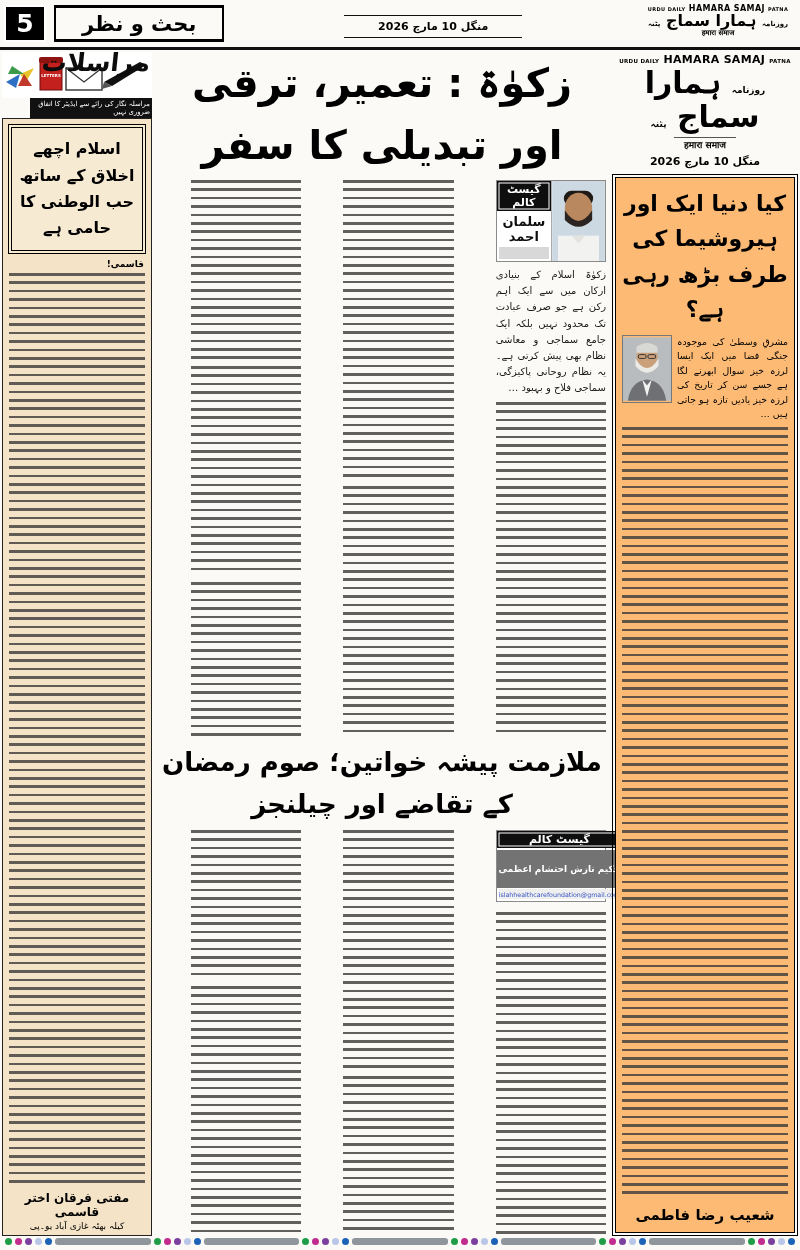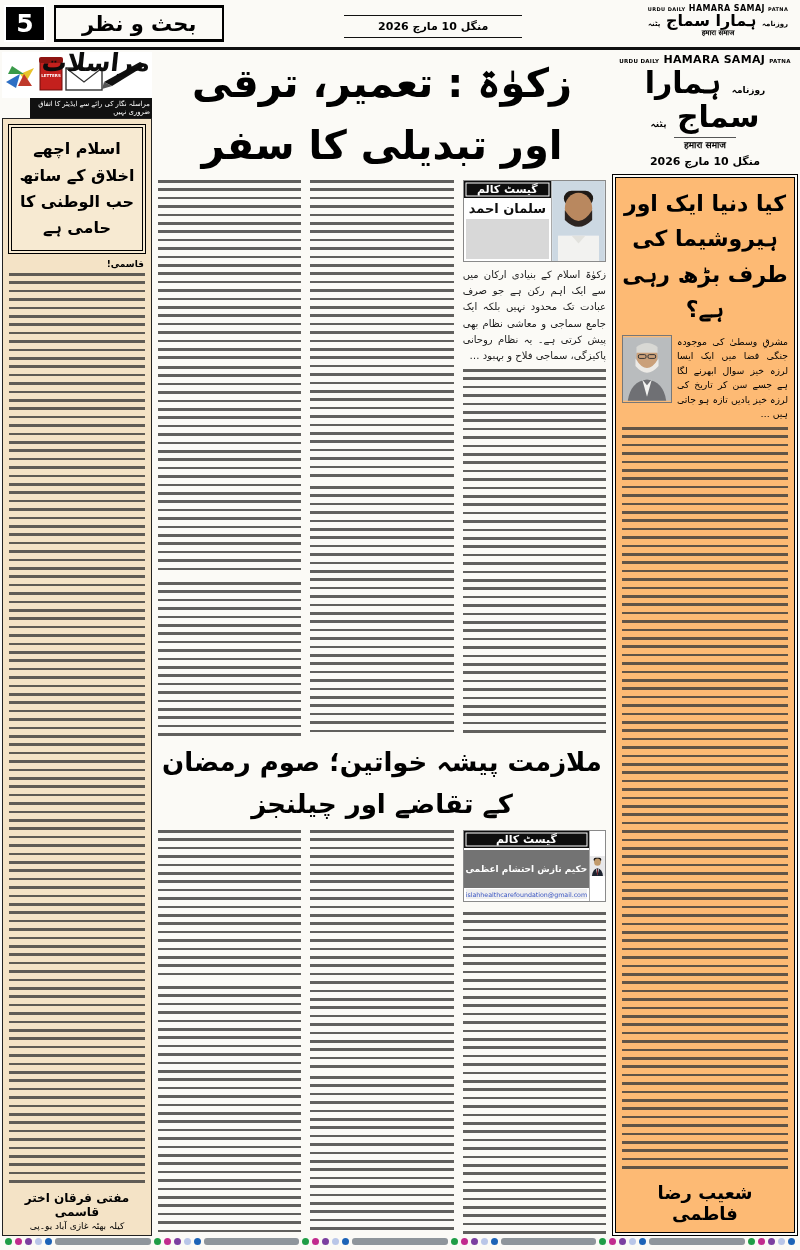--- a/index.html
+++ b/index.html
@@ -44,21 +44,21 @@
   .letter-greek { flex:1; margin:1px 1px 4px; }
   .letter-author { font-size:12px; font-weight:800; text-align:center; direction:rtl; }
   .letter-loc { font-size:9px; text-align:center; direction:rtl; margin-top:2px; }
 
   
   .center-zone { flex:1; display:flex; flex-direction:column; padding:0 2px; min-width:0; }
   .a1-headline { font-size:40px; font-weight:900; text-align:center; direction:rtl; line-height:1.55; margin:0 0 4px; }
   .cols { display:flex; flex-direction:row-reverse; gap:9px; min-height:0; }
   .cols.a1 { height:556px; }
   .cols.a3 { flex:1; }
-  .col { flex:1; display:flex; flex-direction:column; min-width:0; }
+  .col { flex:1; display:flex; flex-direction:column; min-width:0;margin-left:33px; }
   .col .fill { flex:1; }
   .col .para-gap { height:6px; }
 
   .guest-box { border:1px solid #8a8a8a; background:#fff; display:flex; height:82px; margin-bottom:5px; }
   .guest-box.g2 { height:72px; }
   .guest-main { flex:1; display:flex; flex-direction:column; }
   .guest-label { background:#0e0e0e; color:#fff; font-weight:800; font-size:11px; text-align:center; direction:rtl; padding:2px 0;
                  box-shadow: inset 0 0 0 1.5px #0e0e0e, inset 0 0 0 2.5px #fff; }
   .guest-name-dark { background:#737373; color:#fff; font-weight:800; font-size:9px; text-align:center; direction:rtl; padding:14px 0; margin-top:2px; }
   .guest-name-light { color:#0e0e0e; font-weight:800; font-size:13px; text-align:center; direction:rtl; padding:3px 0 1px; }
@@ -80,21 +80,21 @@
   .bm-hindi { font-size:9px; font-weight:700; border-top:1px solid #555; display:inline-block; padding:0 10px; }
   .bm-date { font-size:11px; font-weight:800; direction:rtl; margin-top:3px; }
   .r-article { flex:1; border:1.5px solid #000; padding:2px; display:flex; margin-top:3px; min-height:0; }
   .r-inner { flex:1; border:1px solid #000; background:#fdba74; padding:6px 6px 4px; display:flex; flex-direction:column; min-height:0; }
   .r-headline { font-size:22px; font-weight:900; text-align:center; direction:rtl; line-height:1.6; margin:2px 0 8px; }
   .r-leadrow { display:flex; gap:5px; align-items:flex-start; }
   .r-photo { width:50px; flex:0 0 50px; border:1px solid #777; }
   .r-photo svg { width:100%; height:66px; display:block; }
   .r-lead { flex:1; font-size:9.3px; direction:rtl; text-align:justify; line-height:1.55; }
   .r-greek { flex:1; margin-top:6px; }
-  .r-author { font-size:18px; font-weight:800; text-align:center; direction:rtl; margin:9px 0 4px; }
+  .r-author { font-size:15px; font-weight:800; text-align:center; direction:rtl; margin:9px 0 4px; }
 
   
   .footer-strip { height:14px; display:flex; align-items:center; gap:3px; padding:0 5px 3px; }
   .footer-strip .dot { width:7px; height:7px; border-radius:50%; flex:0 0 auto; }
   .footer-strip .bar { flex:1; height:7px; border-radius:3px; }
 </style>
 </head>
 <body>
 
 <div class="page">

